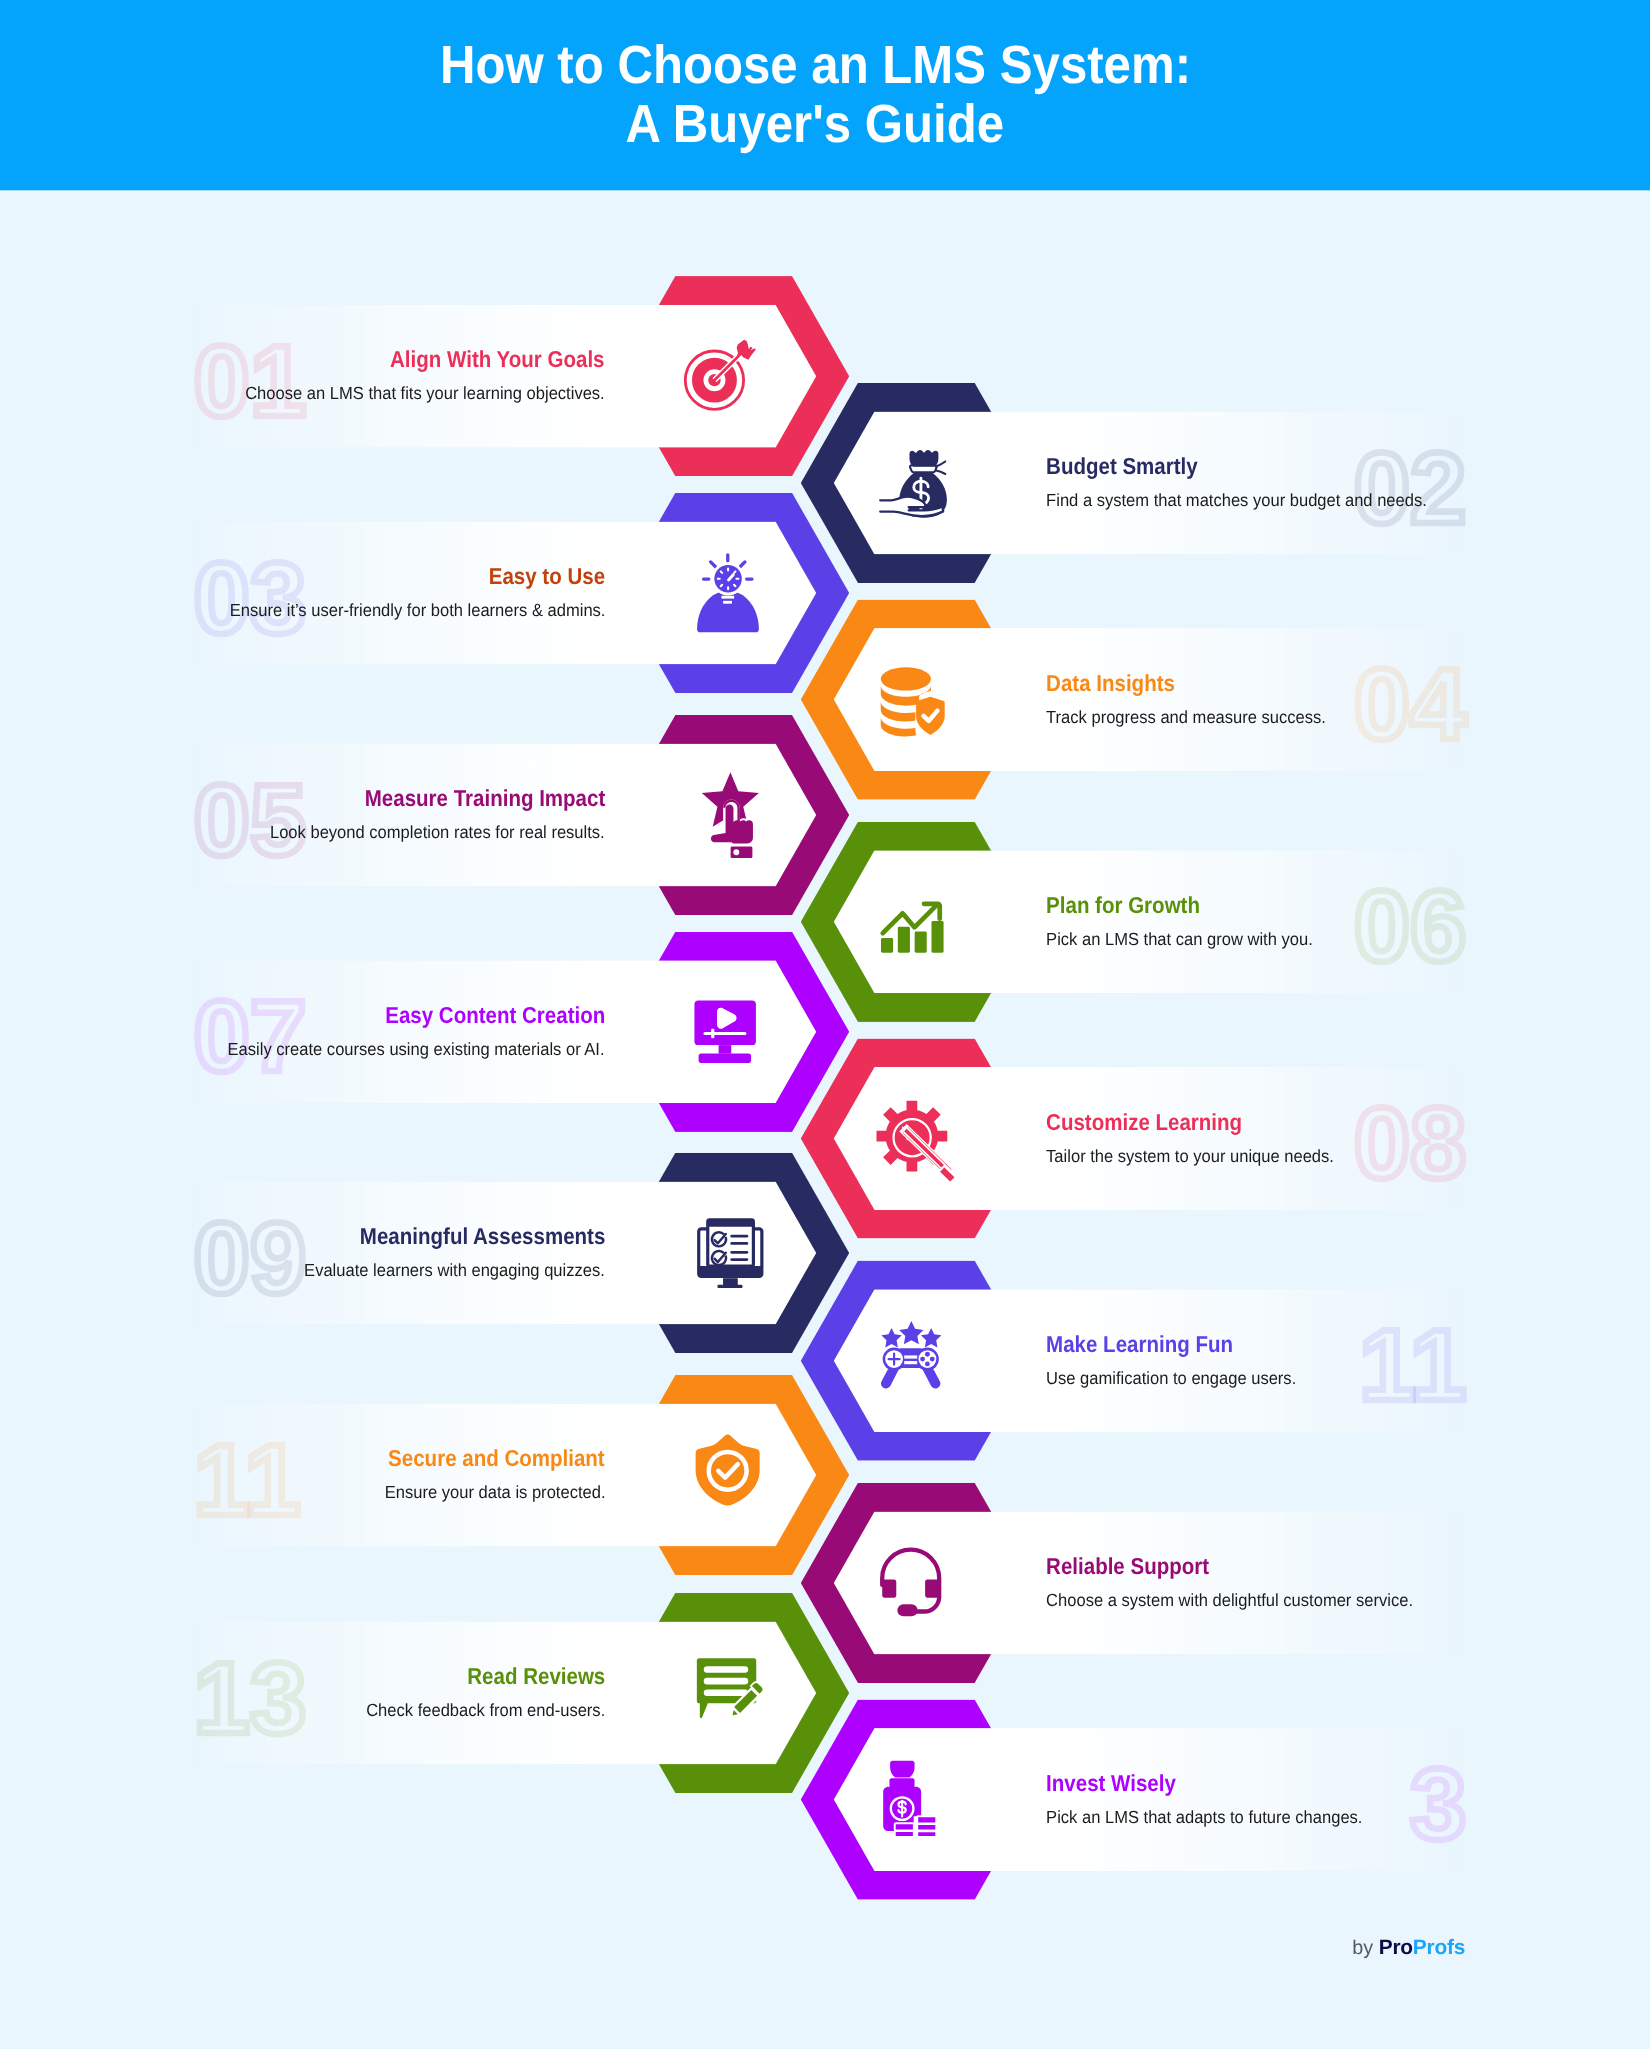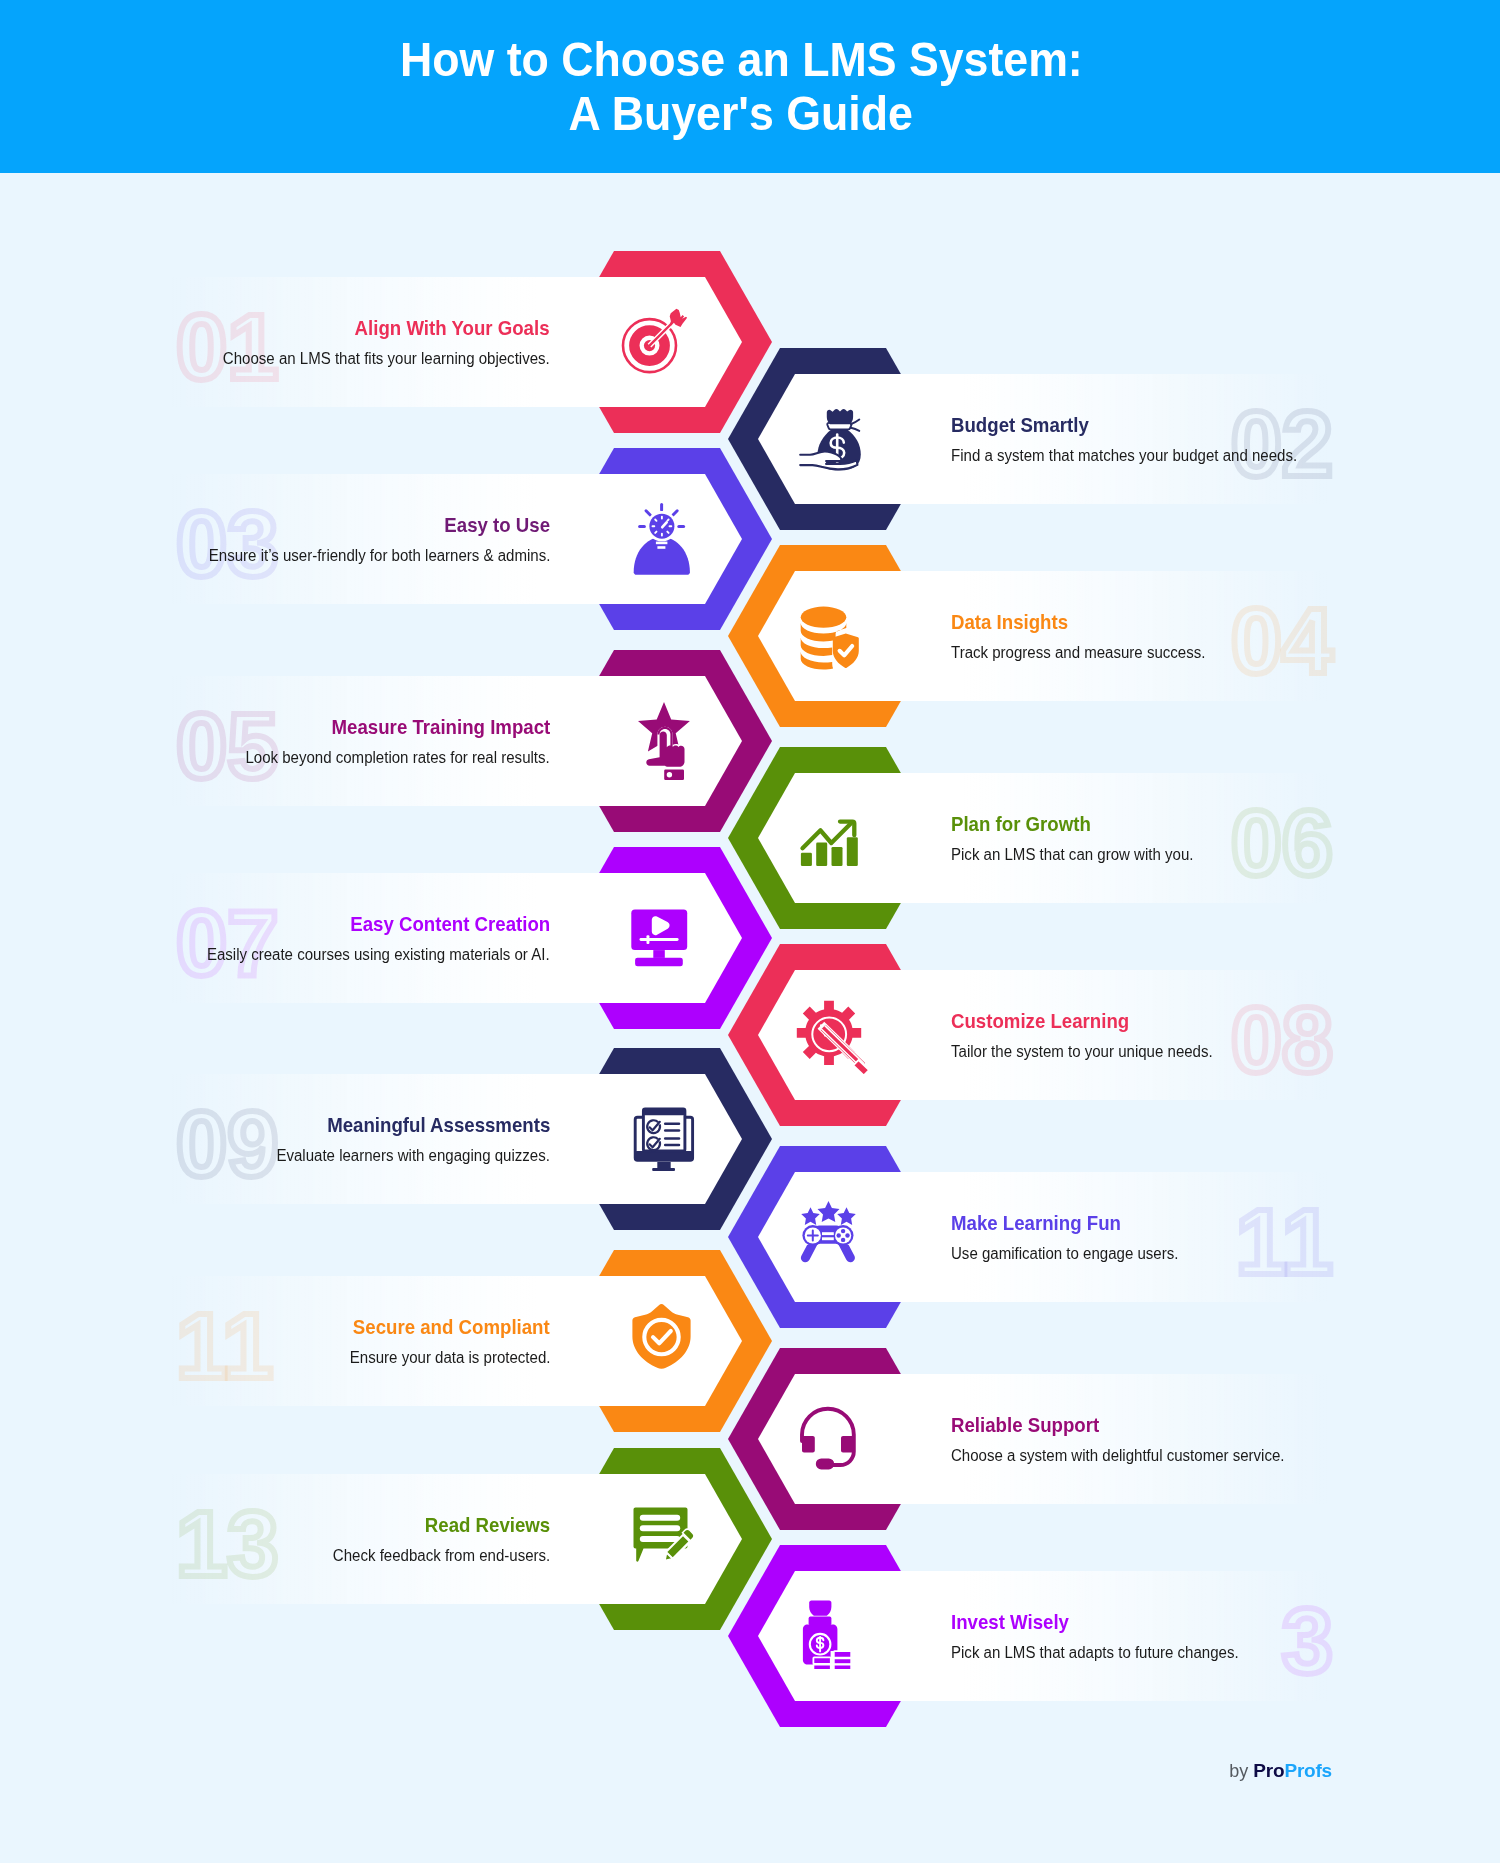--- a/index.html
+++ b/index.html
@@ -148,21 +148,21 @@
  <path d="M26.2 106.8 L36.0 106.8 C39.8 106.8 43.0 104.9 47.5 103.9 C50.8 103.2 54.0 103.6 57.4 104.6 C61.0 105.6 64.5 107.2 66.4 109.4 C67.6 110.8 67.4 113.1 66.1 113.1 L52.1 113.1" fill="none" stroke="#272b62" stroke-width="2.1" stroke-linejoin="round" stroke-linecap="round"></path>
  <path d="M52.1 115.9 L66.1 115.9 C72.0 115.9 78.2 114.6 82.8 112.4 L83.4 116.9 C78.6 119.4 71.5 121.2 64.0 121.2 C58.5 121.2 53.2 120.4 48.5 119.0 C45.2 118.1 42.0 117.1 38.5 117.1 L26.2 117.1" fill="none" stroke="#272b62" stroke-width="2.1" stroke-linejoin="round" stroke-linecap="round"></path>
 </svg>
         </div>
       </div>
       <div class="row" style="top: 448px;">
         <div class="hex left" style="background:#5b40e8"></div>
         <div class="card left"></div>
         <div class="num left" style="-webkit-text-stroke:6px rgba(91,64,232,0.115)">03</div>
         <div class="txt left">
-          <div class="t-title" style="color:#701a75"><i>Easy to Use</i></div>
+          <div class="t-title" style="color:#c2410c"><i>Easy to Use</i></div>
           <div class="t-desc"><i>Ensure it’s user-friendly for both learners &amp; admins.</i></div>
         </div>
         <div class="icon left">
           <svg width="110" height="182" viewBox="0 0 110 182">
  <g stroke="#5b40e8" stroke-width="3.0" stroke-linecap="round">
   <path d="M53.6 56.4 L53.6 62.0"></path>
   <path d="M38.0 62.8 L42.2 67.0"></path>
   <path d="M69.2 62.8 L65.0 67.0"></path>
   <path d="M31.6 78.4 L36.4 78.4"></path>
   <path d="M70.8 78.4 L75.6 78.4"></path>

